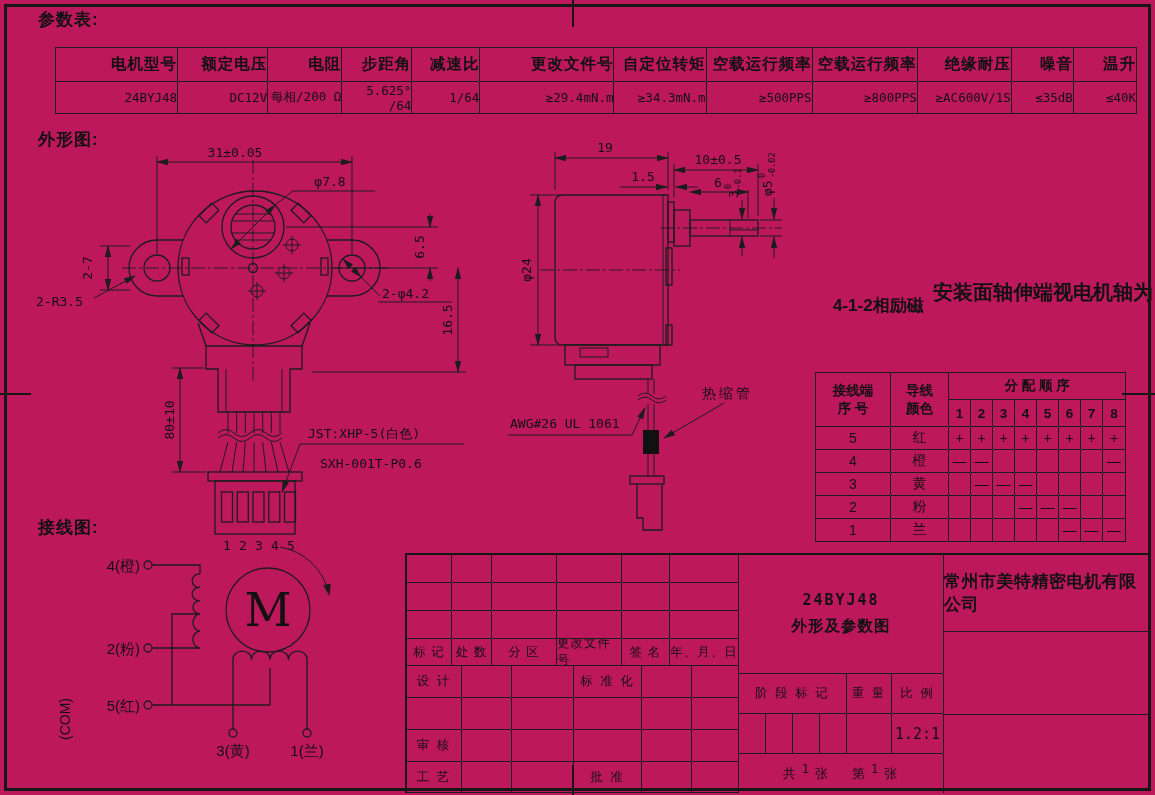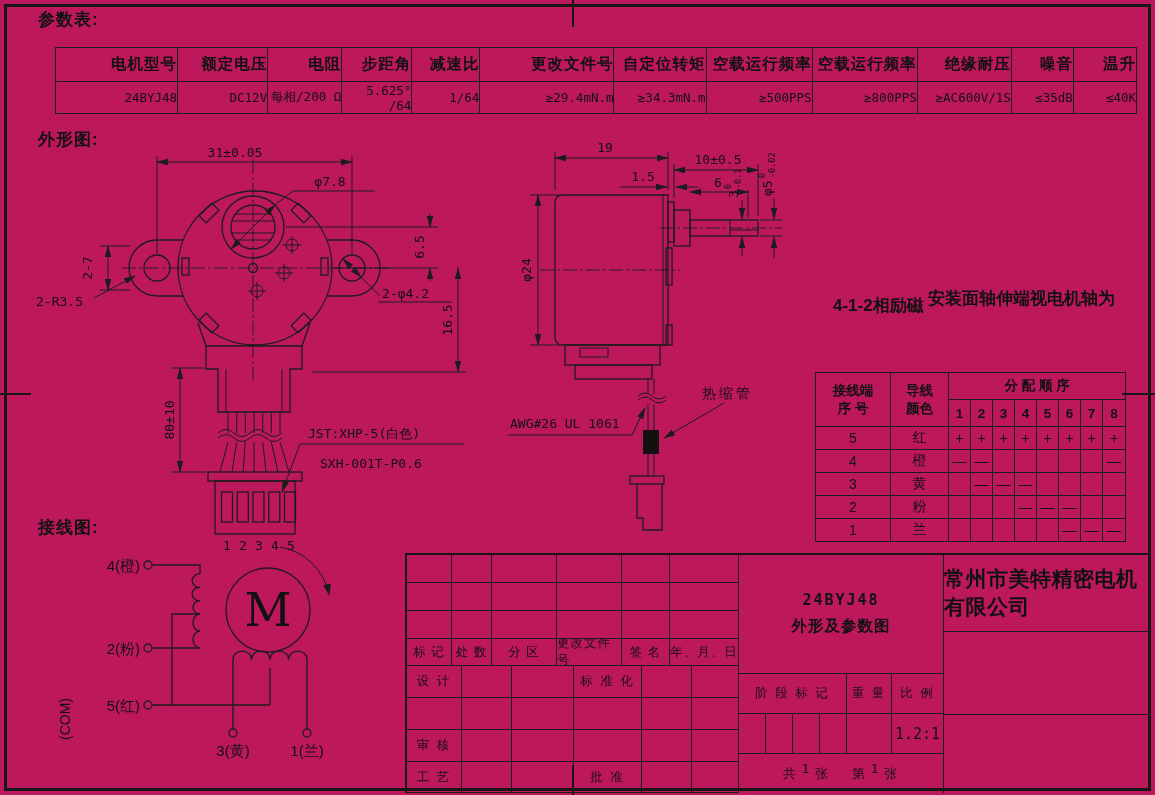--- a/index.html
+++ b/index.html
@@ -18,21 +18,21 @@
   
   .param-table{position:absolute;left:55px;top:47px;width:1082px;border-collapse:collapse;table-layout:fixed}
   .param-table th,.param-table td{border:1.6px solid #1c1c1c;text-align:right;padding:0;overflow:hidden}
   .param-table th{height:33px;font-size:15.5px;font-weight:600;letter-spacing:1px}
   .param-table td{height:31px;font-size:12.5px;font-family:"DejaVu Sans Mono",monospace}
   
   .exc-table{position:absolute;left:815px;top:372px;width:310px;border-collapse:collapse;table-layout:fixed}
   .exc-table th,.exc-table td{border:1.4px solid #1c1c1c;text-align:center;padding:0;overflow:hidden}
   .exc-table th{font-size:13.5px;font-weight:700;height:26px}
   .exc-table td{height:22px;font-size:14px}
-  .exc-note{position:absolute;left:928px;top:286px;width:225px;text-align:left;font-size:17px;font-weight:600;line-height:26px}
+  .exc-note{position:absolute;left:928px;top:279px;width:225px;text-align:right;font-size:20px;font-weight:600;line-height:26px}
   
   .tblock{position:absolute;left:405px;top:553px;width:743px;height:238px;border-top:2.5px solid #161616;border-left:2.5px solid #161616}
   .tb-cell{box-sizing:border-box;border-right:1.5px solid #1c1c1c;border-bottom:1.5px solid #1c1c1c;
            display:flex;align-items:center;justify-content:center;font-size:12.5px;letter-spacing:2px;overflow:hidden}
   .revgrid{position:absolute;left:0;top:0;width:268px;height:111px;display:grid;
            grid-template-columns:45px 40px 65px 65px 48px 69px;grid-template-rows:28px 28px 28px 27px}
   .revgrid .hdr{letter-spacing:1px}
   .siggrid{position:absolute;left:0;top:111px;width:332px;height:127px;display:grid;
            grid-template-columns:55px 50px 62px 68px 50px 47px;grid-template-rows:32px 32px 32px 31px}
   .midarea{position:absolute;left:332px;top:0;width:205px;height:238px}
@@ -41,21 +41,21 @@
              display:flex;flex-direction:column;align-items:center;justify-content:center;gap:7px}
   .model-line{font:600 15px "DejaVu Sans Mono",monospace;letter-spacing:2px}
   .name-line{font-size:19px;font-weight:700;letter-spacing:1px}
   .dwg-line{font-size:15.5px;font-weight:600;letter-spacing:1px}
   .rowflex{position:absolute;display:flex}
   .sheetrow{position:absolute;left:0;top:199px;width:205px;height:39px;box-sizing:border-box;border-right:1.5px solid #1c1c1c;
             display:flex;align-items:center;justify-content:center;font-size:13px;letter-spacing:2px}
   .supn{font:12px "DejaVu Sans Mono",monospace;transform:translateY(-5px);margin:0 4px}
   .rightarea{position:absolute;left:537px;top:0;width:206px;height:238px}
   .rcell{box-sizing:border-box;border-bottom:1.5px solid #1c1c1c;display:flex;align-items:center;justify-content:center}
-  .company{font-size:21px;font-weight:600;letter-spacing:.5px}
+  .company{font-size:17px;font-weight:600;letter-spacing:.5px}
 </style>
 </head>
 <body>
 
 <div class="page">
 
   <div class="sec-title" style="left:38px;top:8px">参数表:</div>
   <div class="sec-title" style="left:38px;top:128px">外形图:</div>
   <div class="sec-title" style="left:38px;top:516px">接线图:</div>
   <div class="sec-title" style="left:833px;top:294px;letter-spacing:0">4-1-2相励磁</div>

